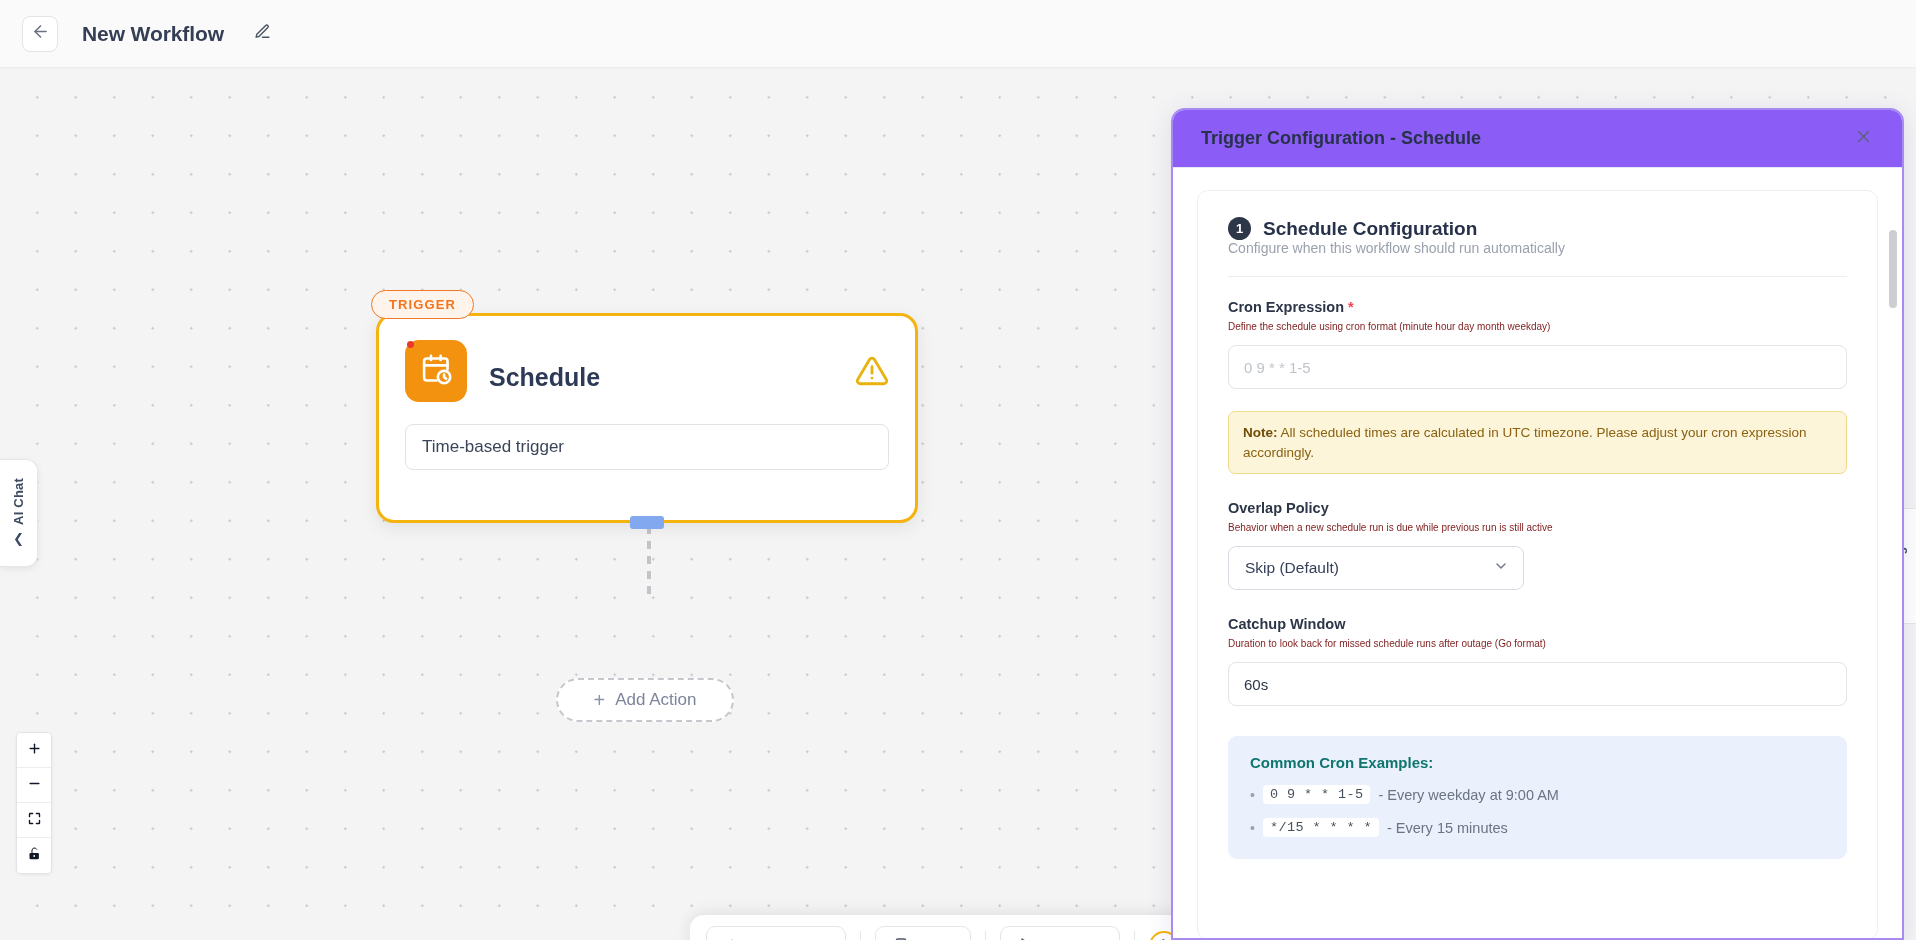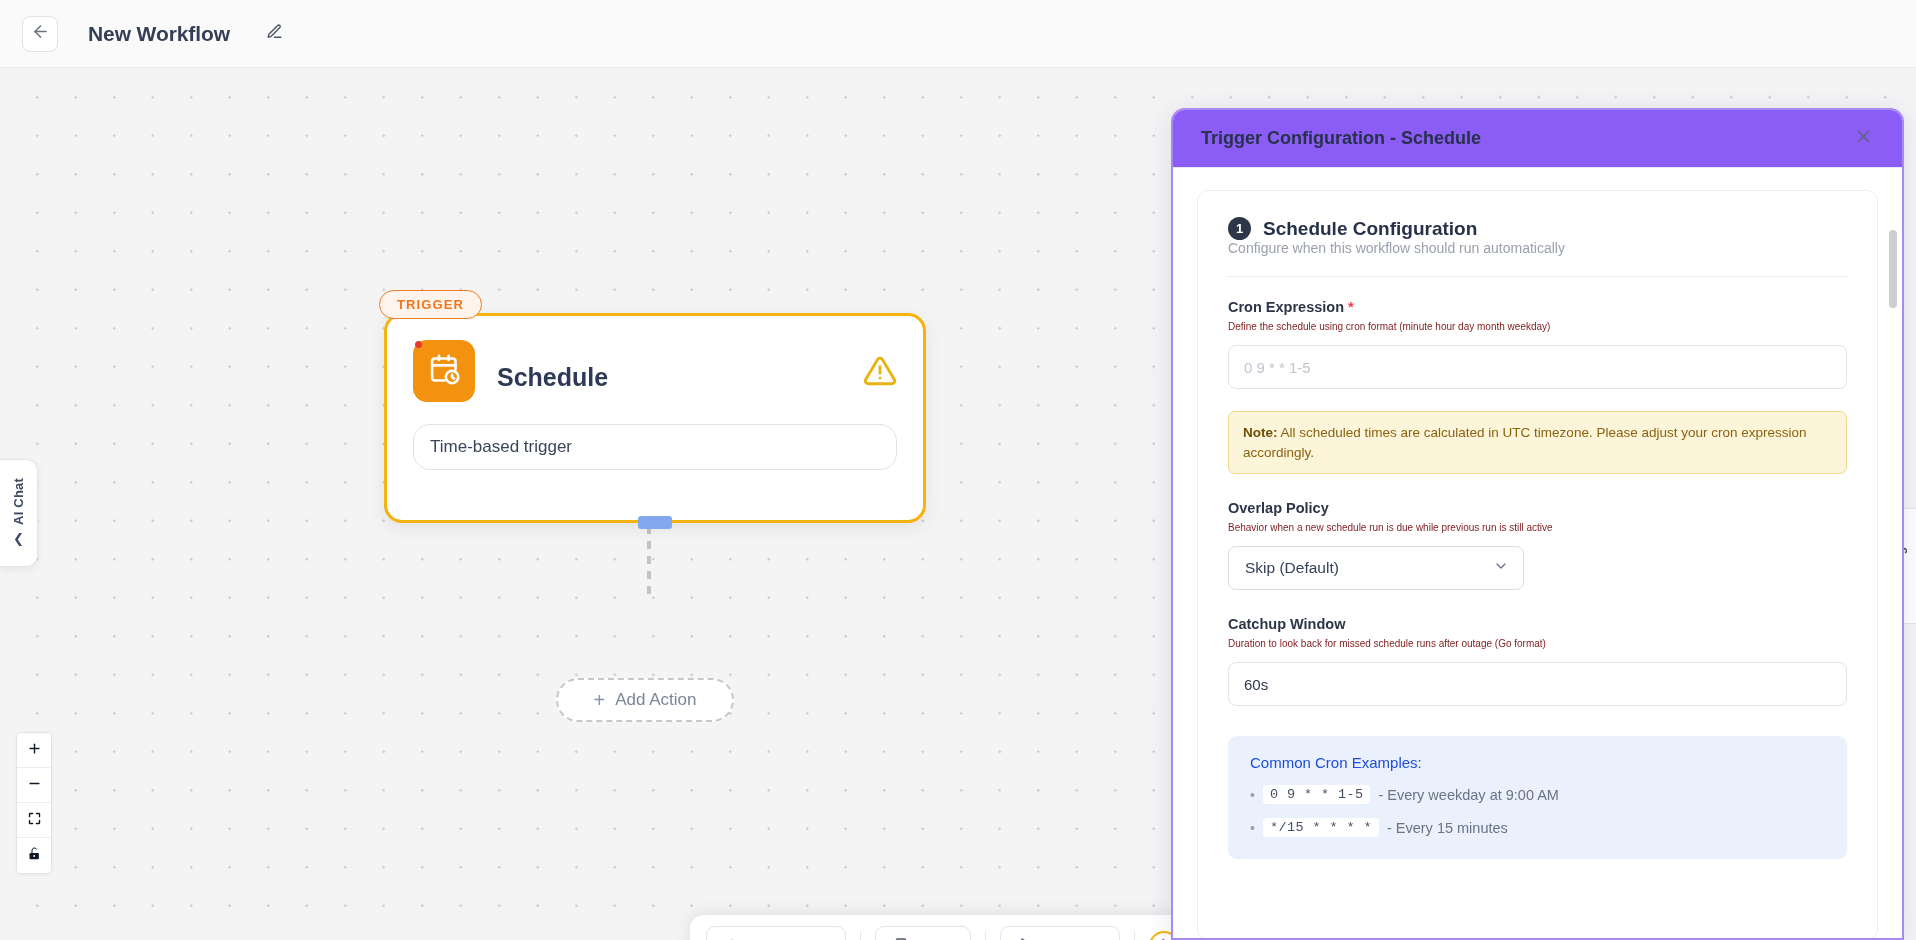--- a/index.html
+++ b/index.html
@@ -12,21 +12,21 @@
   }
 
   
   .topbar {
     position: absolute; left: 0; top: 0;
     width: 1916px; height: 68px;
     background: #fafafa;
     border-bottom: 1px solid #ececee;
     display: flex; align-items: center;
     padding-left: 22px;
-    gap: 30px;
+    gap: 24px;
     z-index: 40;
   }
   .back-btn {
     width: 36px; height: 36px;
     border: 1px solid #e2e3e6; border-radius: 8px;
     background: #ffffff;
     display: flex; align-items: center; justify-content: center;
     cursor: pointer;
   }
   .back-btn svg { width: 19px; height: 19px; }
@@ -90,21 +90,21 @@
     width: 100%; height: 35px;
     display: flex; align-items: center; justify-content: center;
     border-bottom: 1px solid #ededf0;
     cursor: pointer; background: #fff;
   }
   .zoom-btn:last-child { border-bottom: none; }
   .zoom-btn svg { width: 15px; height: 15px; }
 
   
   .node {
-    position: absolute; left: 384px; top: 245px;
+    position: absolute; left: 376px; top: 245px;
     width: 542px; height: 210px;
     background: #ffffff;
     border: 3px solid #f5b30f;
     border-radius: 18px;
     box-shadow: 0 5px 18px rgba(0,0,0,0.08);
     z-index: 12;
   }
   .trigger-badge {
     position: absolute; left: -8px; top: -26px;
     background: #fff4ec;
@@ -138,21 +138,21 @@
   .node-title {
     font-size: 25px; font-weight: 700; color: #2d3a56;
     flex: 1;
     margin-top: 12px;
   }
   .warn-icon { width: 34px; height: 34px; flex: none; cursor: pointer; }
   .node-sub {
     margin: 22px 26px 0 26px;
     height: 46px;
     border: 1px solid #e1e2e6;
-    border-radius: 17px;
+    border-radius: 8px;
     display: flex; align-items: center;
     padding: 0 16px;
     font-size: 17px; color: #3b4559;
     background: #fff;
   }
   .node-handle {
     position: absolute; left: 50%; bottom: -9px;
     transform: translateX(-50%);
     width: 34px; height: 13px;
     background: #82a9ef;
@@ -301,21 +301,21 @@
     font-size: 15.5px; color: #36405a;
     cursor: pointer;
   }
   .select svg { width: 16px; height: 16px; }
   .examples {
     margin-top: 30px;
     background: #eaf0fc;
     border-radius: 9px;
     padding: 18px 22px 22px 22px;
   }
-  .ex-title { font-size: 15px; font-weight: 400; color: #1d4ed8; }
+  .ex-title { font-size: 15px; font-weight: 700; color: #0f766e; }
   .ex-row {
     display: flex; align-items: center; gap: 8px;
     margin-top: 14px;
     font-size: 14.5px; color: #6b7384;
   }
   .ex-bullet { color: #9aa1ad; font-size: 14px; }
   .ex-code {
     font-family: "Liberation Mono", monospace;
     background: #ffffff; border-radius: 4px;
     padding: 2px 7px; font-size: 13.5px; color: #47505f;

